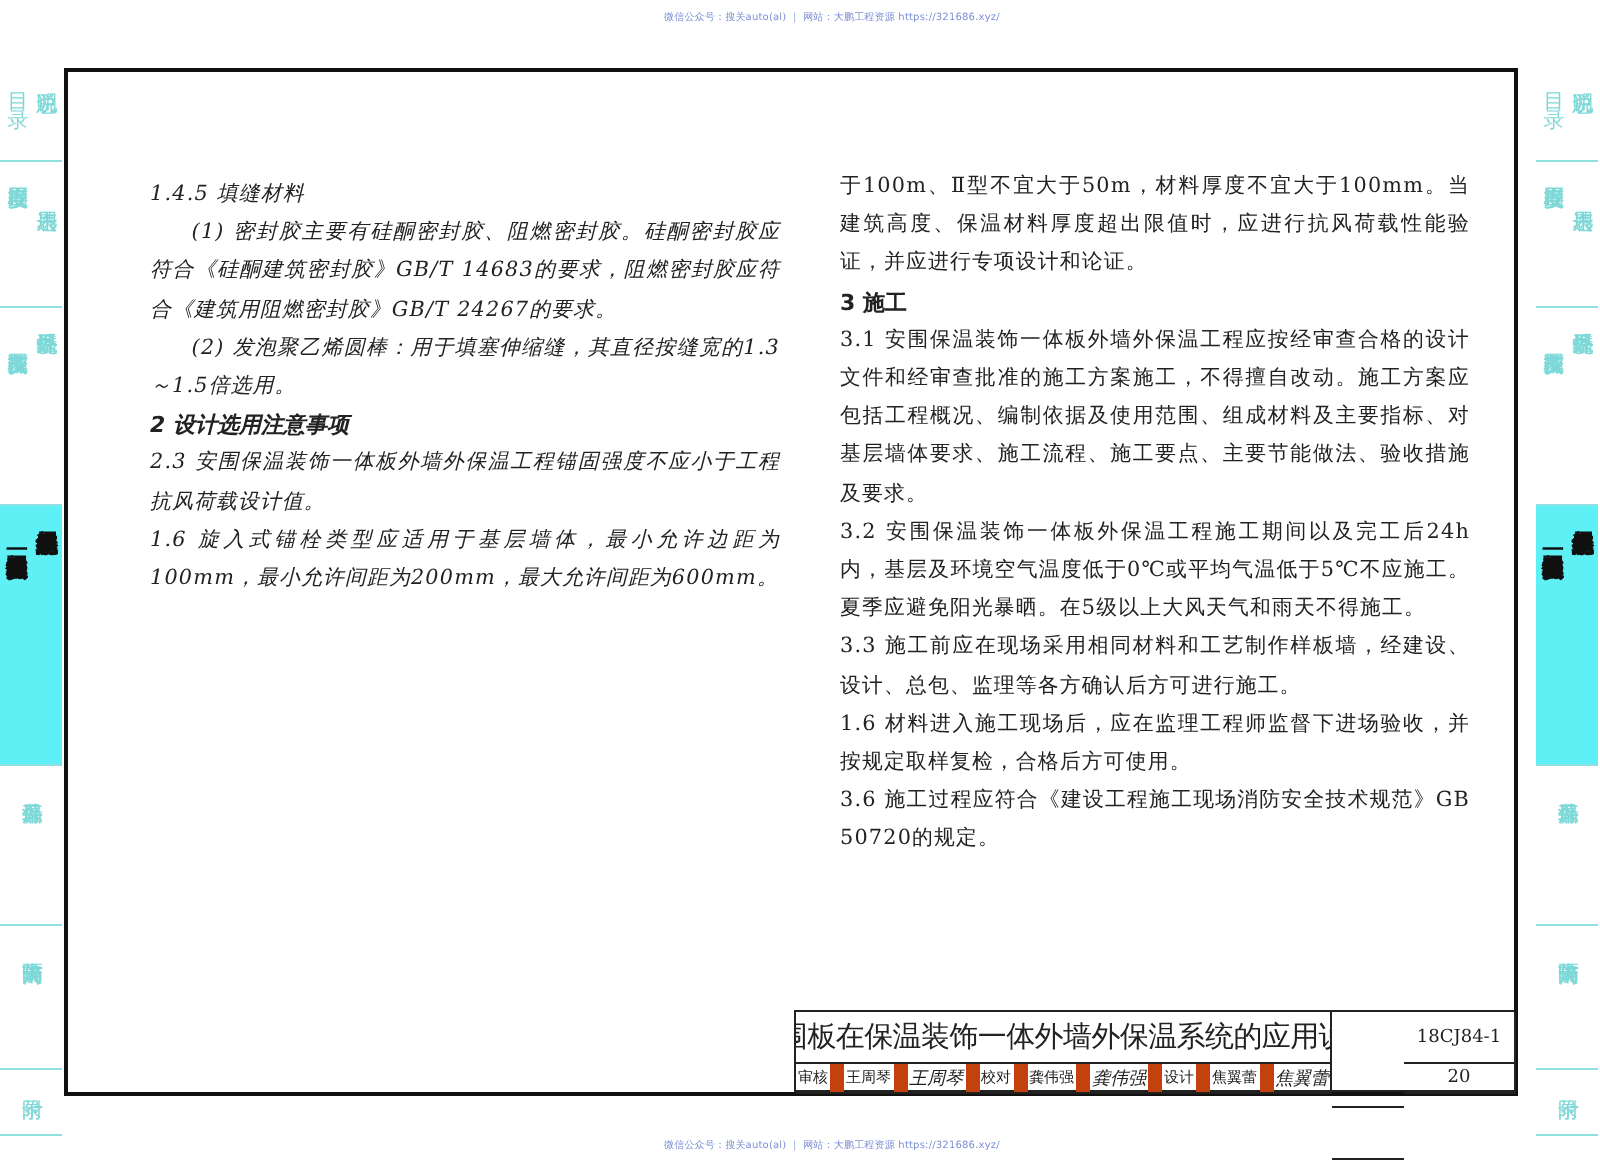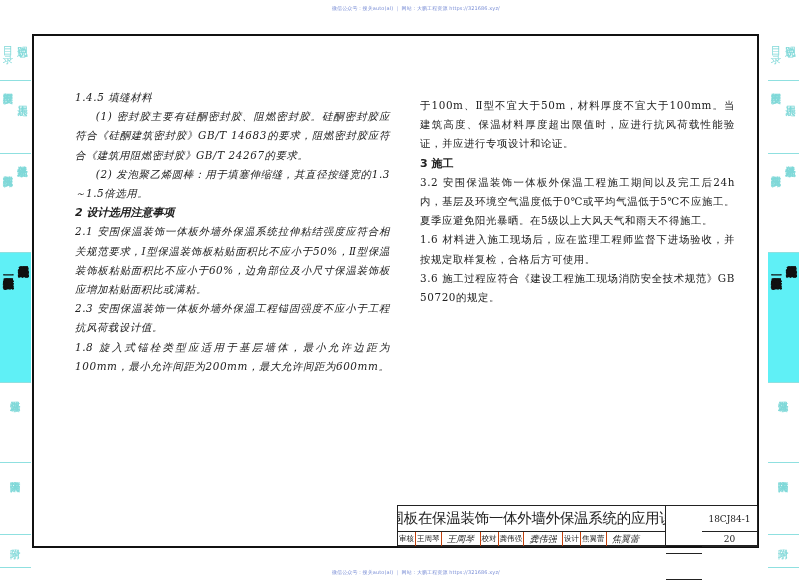--- a/index.html
+++ b/index.html
@@ -24,37 +24,37 @@
   }
   .tab .col { display:flex; flex-direction:column; align-items:center; line-height:12.5px; }
   .tab.active { background:#5ff0f6; color:#111; font-weight:bold; font-size:11px; }
   .tab.active .col { line-height:13px; }
 
   .frame {
     position:absolute; left:32px; top:34px; width:727px; height:514px;
     border:2px solid #111; box-sizing:border-box;
   }
   .col-left { position:absolute; left:75px; top:88px; width:315px;font-style:italic; }
-  .col-right { position:absolute; left:420px; top:96px; width:315px; }
+  .col-right { position:absolute; left:420px; top:84px; width:315px; }
   .p { font-size:10.4px; line-height:19.2px; letter-spacing:0.6px; margin:0; text-align:justify; }
   .h { font-family:"DejaVu Sans", sans-serif; font-weight:bold; font-size:11px; line-height:19.2px; margin:0; }
   .indent { text-indent:2em; }
 
   .titleblock {
     position:absolute; left:397px; top:505px; width:360px; height:41px;
     border:1px solid #222; border-right:none; box-sizing:border-box; display:grid;
     grid-template-columns: 268px 36px 56px; grid-template-rows: 26px 15px;
     font-family:"DejaVu Sans", sans-serif;
   }
   .tb-cell { border-right:1px solid #222; border-bottom:1px solid #222; display:flex; align-items:center; justify-content:center; box-sizing:border-box; overflow:hidden; white-space:nowrap; }
   .tb-title { font-size:14.5px; letter-spacing:-0.3px; }
   .tb-small { font-size:8px; color:#333;margin-top:47px; }
   .tb-val { font-family:"DejaVu Serif", serif; font-size:9px; }
   .sigrow { display:flex; align-items:center; height:100%; width:100%; font-size:7.5px; }
-  .sigrow span { padding:0 1px; border-right:1px solid #c2410c; height:100%; display:flex; align-items:center; }
+  .sigrow span { padding:0 1px; border-right:7px solid #c2410c; height:100%; display:flex; align-items:center; }
   .sig { font-family:"DejaVu Serif", serif; font-style:italic; font-size:9px; width:36px; justify-content:center; }
 </style>
 </head>
 <body>
 
 <div class="watermark wm-top">微信公众号：搜关auto(al) ｜ 网站：大鹏工程资源 https://321686.xyz/</div>
 
 <div class="side-tabs side-left">
   <div class="tab" style="height:47px;">
     <div class="col" style="writing-mode:vertical-rl;letter-spacing:8px;">目录</div>
@@ -111,29 +111,30 @@
   </div>
 </div>
 
 <div class="frame"></div>
 
 <div class="col-left">
   <p class="p">1.4.5 填缝材料</p>
   <p class="p indent">(1) 密封胶主要有硅酮密封胶、阻燃密封胶。硅酮密封胶应符合《硅酮建筑密封胶》GB/T 14683的要求，阻燃密封胶应符合《建筑用阻燃密封胶》GB/T 24267的要求。</p>
   <p class="p indent">(2) 发泡聚乙烯圆棒：用于填塞伸缩缝，其直径按缝宽的1.3～1.5倍选用。</p>
   <p class="h">2 设计选用注意事项</p>
-  <p class="p">2.1 安围保温装饰一体板外墙外保温系统拉伸粘结强度应符合相关规范要求，Ⅰ型保温装饰板粘贴面积比不应小于50%，Ⅱ型保温装饰板粘贴面积比不应小于60%，边角部位及小尺寸保温装饰板应增加粘贴面积比或满粘。</p>
   <p class="p">2.3 安围保温装饰一体板外墙外保温工程锚固强度不应小于工程抗风荷载设计值。</p>
-  <p class="p">1.8 旋入式锚栓类型应适用于基层墙体，最小允许边距为100mm，最小允许间距为200mm，最大允许间距为600mm。</p>
+  <p class="p">1.6 旋入式锚栓类型应适用于基层墙体，最小允许边距为100mm，最小允许间距为200mm，最大允许间距为600mm。</p>
 </div>
 
 <div class="col-right">
   <p class="p">于100m、Ⅱ型不宜大于50m，材料厚度不宜大于100mm。当建筑高度、保温材料厚度超出限值时，应进行抗风荷载性能验证，并应进行专项设计和论证。</p>
   <p class="h">3 施工</p>
+  <p class="p">3.1 安围保温装饰一体板外墙外保温工程应按经审查合格的设计文件和经审查批准的施工方案施工，不得擅自改动。施工方案应包括工程概况、编制依据及使用范围、组成材料及主要指标、对基层墙体要求、施工流程、施工要点、主要节能做法、验收措施及要求。</p>
   <p class="p">3.2 安围保温装饰一体板外保温工程施工期间以及完工后24h内，基层及环境空气温度低于0℃或平均气温低于5℃不应施工。夏季应避免阳光暴晒。在5级以上大风天气和雨天不得施工。</p>
+  <p class="p">3.3 施工前应在现场采用相同材料和工艺制作样板墙，经建设、设计、总包、监理等各方确认后方可进行施工。</p>
   <p class="p">1.6 材料进入施工现场后，应在监理工程师监督下进场验收，并按规定取样复检，合格后方可使用。</p>
   <p class="p">3.6 施工过程应符合《建设工程施工现场消防安全技术规范》GB 50720的规定。</p>
 </div>
 
 <div class="titleblock">
   <div class="tb-cell tb-title">安围板在保温装饰一体外墙外保温系统的应用说明</div>
   <div class="tb-cell tb-small">图集号</div>
   <div class="tb-cell tb-val">18CJ84-1</div>
   <div class="tb-cell">
     <div class="sigrow">

